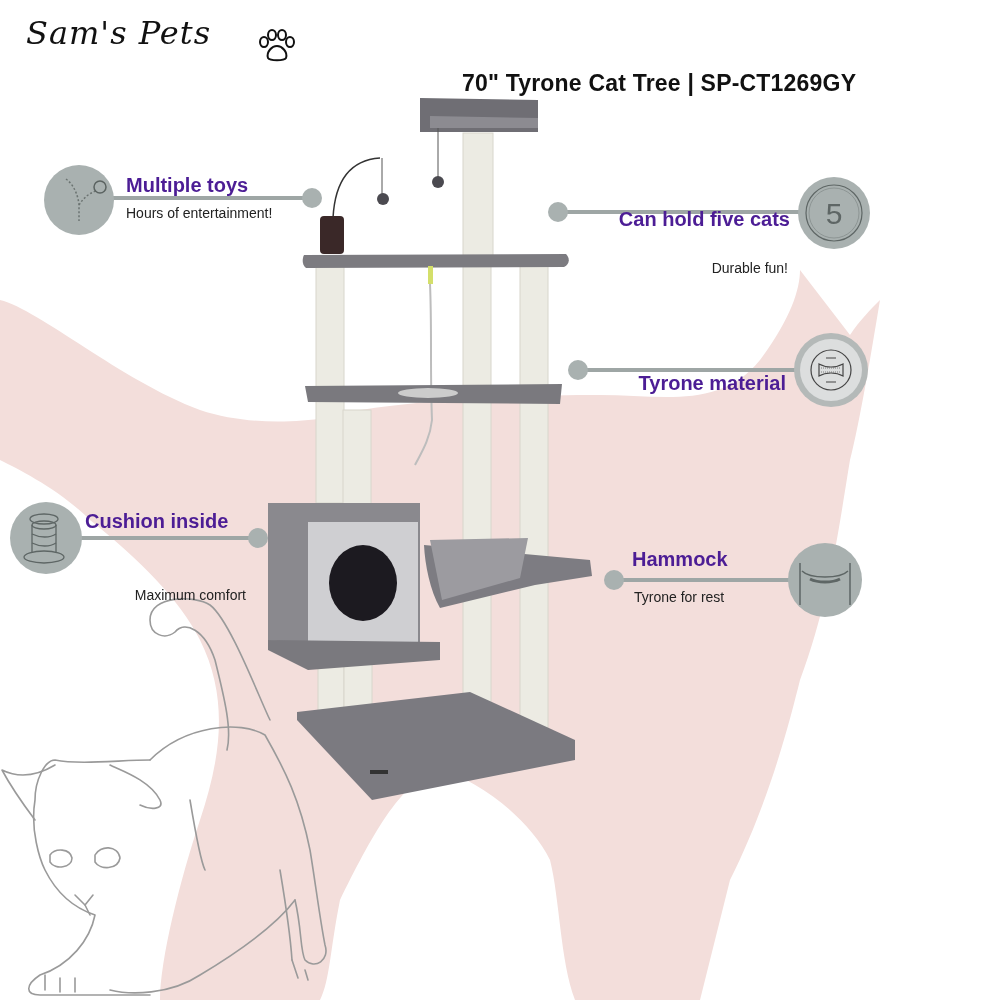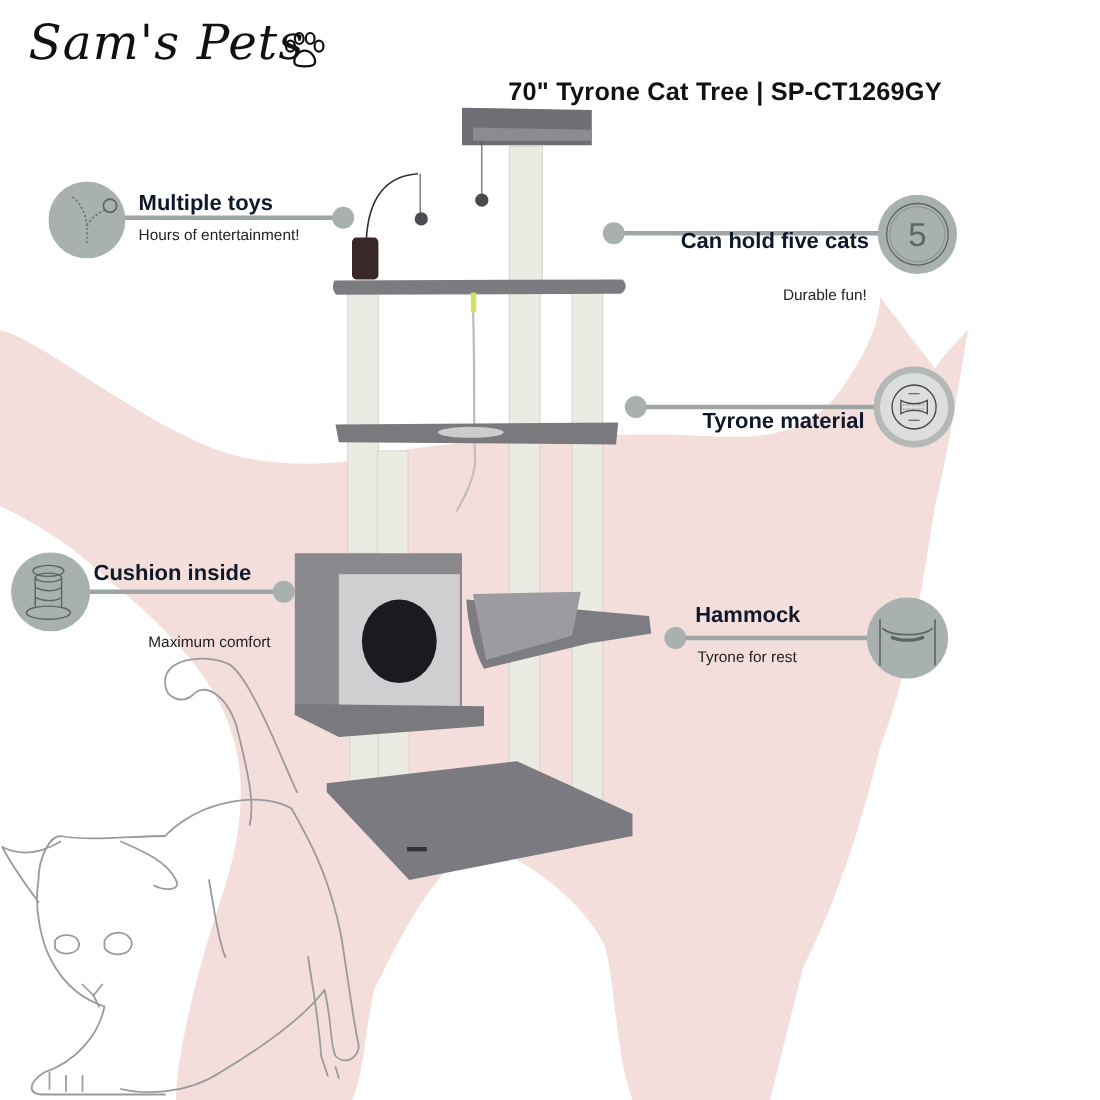--- a/index.html
+++ b/index.html
@@ -1,21 +1,21 @@
 <!DOCTYPE html>
 <html><head>
 <meta charset="utf-8">
 <style>
   html,body{margin:0;padding:0;background:#ffffff;}
   body{width:1000px;height:1000px;position:relative;overflow:hidden;font-family:"Liberation Sans",sans-serif;}
   .layer{position:absolute;left:0;top:0;width:1000px;height:1000px;}
-  .logo{position:absolute;left:26px;top:14px;font-family:"DejaVu Serif",serif;font-style:italic;font-size:44px;color:#111;letter-spacing:1px;}
+  .logo{position:absolute;left:26px;top:14px;font-family:"DejaVu Serif",serif;font-style:italic;font-size:32px;color:#111;letter-spacing:1px;}
   .logo-paw{position:absolute;left:256px;top:28px;width:40px;height:36px;}
   .title{position:absolute;left:462px;top:70px;font-family:"Liberation Sans",sans-serif;font-weight:bold;font-size:23px;color:#111;white-space:nowrap;letter-spacing:0.2px;}
-  .feat-title{position:absolute;font-weight:bold;font-size:20px;color:#0f172a;white-space:nowrap;}
+  .feat-title{position:absolute;font-weight:bold;font-size:20px;color:#4c1d95;white-space:nowrap;}
   .feat-sub{position:absolute;font-size:14px;color:#222;white-space:nowrap;}
   .right{text-align:right;margin-top:34px;}
 </style>
 </head>
 <body>
 
 <svg class="layer" viewBox="0 0 1000 1000">
   <path fill="#f3dedb" d="M0,300 C40,310 120,380 200,410 C260,430 330,420 360,410 C420,400 520,395 600,395 C660,395 720,410 760,360 C790,320 800,290 800,270 L850,335 C860,320 870,310 880,300 C870,360 860,420 850,460 C840,520 830,600 800,680 C790,720 770,800 730,880 L700,1000 L575,1000 C560,960 560,900 550,860 C530,820 480,780 440,770 C400,780 370,840 340,900 C330,950 330,980 320,1000 L160,1000 C160,960 180,880 200,820 C220,760 230,700 200,640 C180,600 140,560 90,520 C60,490 20,470 0,460 Z"></path>
 </svg>
 
@@ -144,21 +144,21 @@
   <circle cx="36" cy="36" r="36" fill="#a9b1b0"></circle>
   <g fill="none" stroke="#5e6665" stroke-width="1.3">
     <ellipse cx="34" cy="17" rx="14" ry="5"></ellipse>
     <ellipse cx="34" cy="23" rx="12" ry="4"></ellipse>
     <path d="M22,23 L22,50 M46,23 L46,50"></path>
     <path d="M22,32 C30,36 40,36 46,32 M22,41 C30,45 40,45 46,41"></path>
     <ellipse cx="34" cy="55" rx="20" ry="6"></ellipse>
   </g>
 </svg>
 <div class="feat-title" style="left:85px;top:510px;">Cushion inside</div>
-<div class="feat-sub right" style="right:754px;top:541px;">Maximum comfort</div>
+<div class="feat-sub right" style="right:754px;top:553px;">Maximum comfort</div>
 
 <svg style="position:absolute;left:788px;top:543px;width:74px;height:74px;" viewBox="0 0 74 74">
   <circle cx="37" cy="37" r="37" fill="#a9b1b0"></circle>
   <g fill="none" stroke="#5e6665" stroke-width="1.5">
     <path d="M12,20 L12,62 M62,20 L62,62"></path>
     <path d="M14,28 C22,36 52,36 60,28"></path>
     <path d="M22,36 C30,40 44,40 52,36" stroke-width="3"></path>
   </g>
 </svg>
 <div class="feat-title" style="left:632px;top:548px;text-align:center;">Hammock</div>

